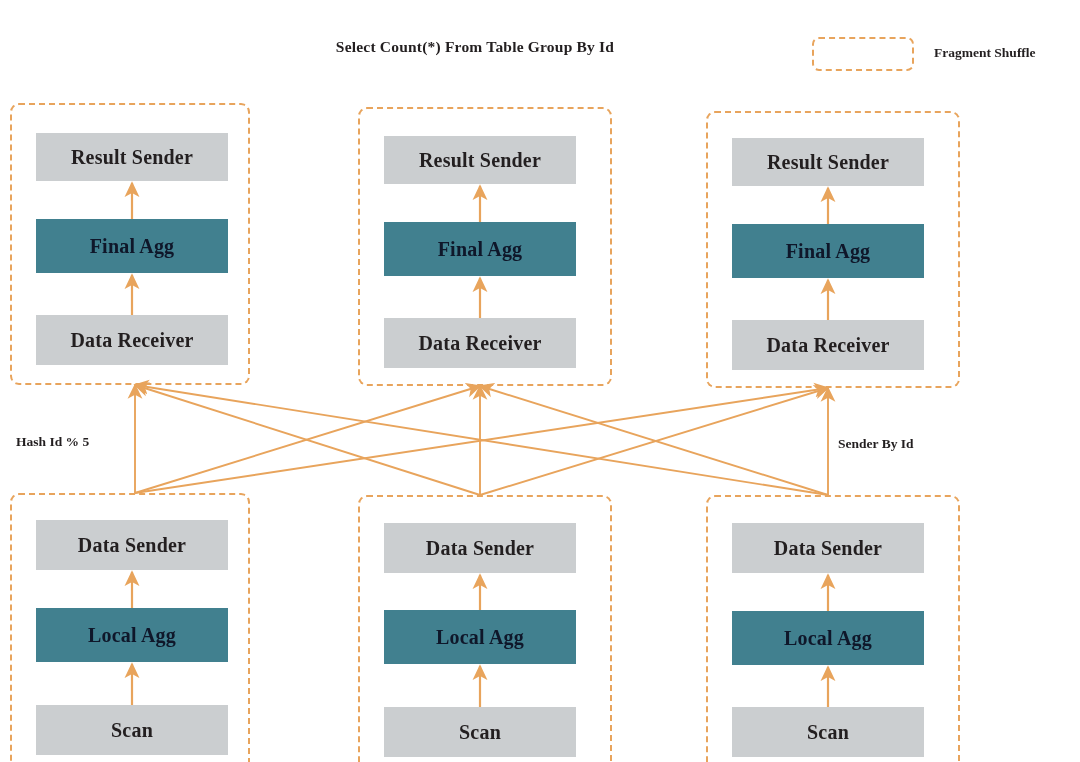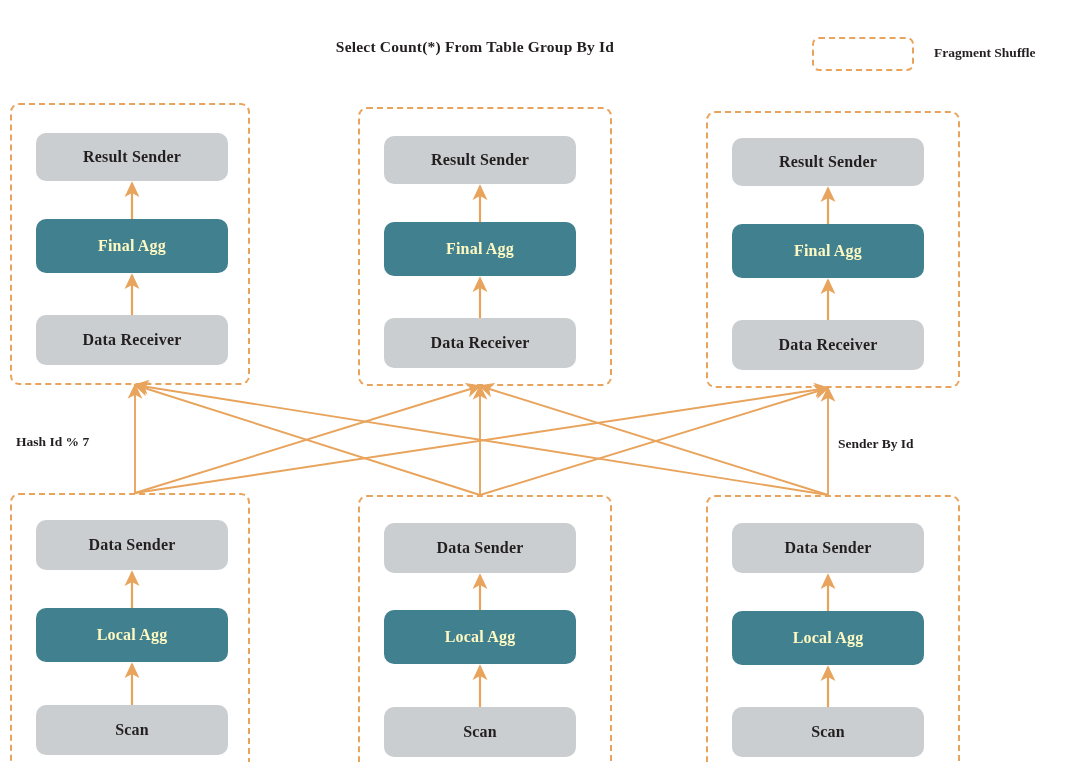--- a/index.html
+++ b/index.html
@@ -69,33 +69,32 @@
     background: transparent;
   }
 
   
   .op {
     position: absolute;
     box-sizing: border-box;
     display: flex;
     align-items: center;
     justify-content: center;
-    font-size: 16px;
+    font-size: 20px;
     font-weight: bold;
     letter-spacing: .2px;
     white-space: nowrap;
-    border-radius: 10px;
   }
   .op.gray {
     background: #cbced0;
     color: #231f20;
   }
   .op.teal {
     background: #41808f;
-    color: #fef9c3;
+    color: #0f172a;
   }
 
   
   #edges {
     position: absolute;
     left: 0; top: 0;
     width: 1080px;
     height: 762px;
     pointer-events: none;
   }
@@ -177,16 +176,16 @@
       <div class="fragment" style="left: 358px; top: 470px; width: 254px; height: 282px;"></div>
       <div class="op gray" style="left: 384px; top: 498px; width: 192px; height: 50px;">Data Sender</div>
       <div class="op teal" style="left: 384px; top: 585px; width: 192px; height: 54px;">Local Agg</div>
       <div class="op gray" style="left: 384px; top: 682px; width: 192px; height: 50px;">Scan</div>
       <div class="fragment" style="left: 706px; top: 470px; width: 254px; height: 282px;"></div>
       <div class="op gray" style="left: 732px; top: 498px; width: 192px; height: 50px;">Data Sender</div>
       <div class="op teal" style="left: 732px; top: 586px; width: 192px; height: 54px;">Local Agg</div>
       <div class="op gray" style="left: 732px; top: 682px; width: 192px; height: 50px;">Scan</div>
     </div>
 
-  <div class="edge-label left">Hash Id % 7</div>
+  <div class="edge-label left">Hash Id % 5</div>
   <div class="edge-label right">Sender By Id</div>
 
 </div>
 
 </body></html>

